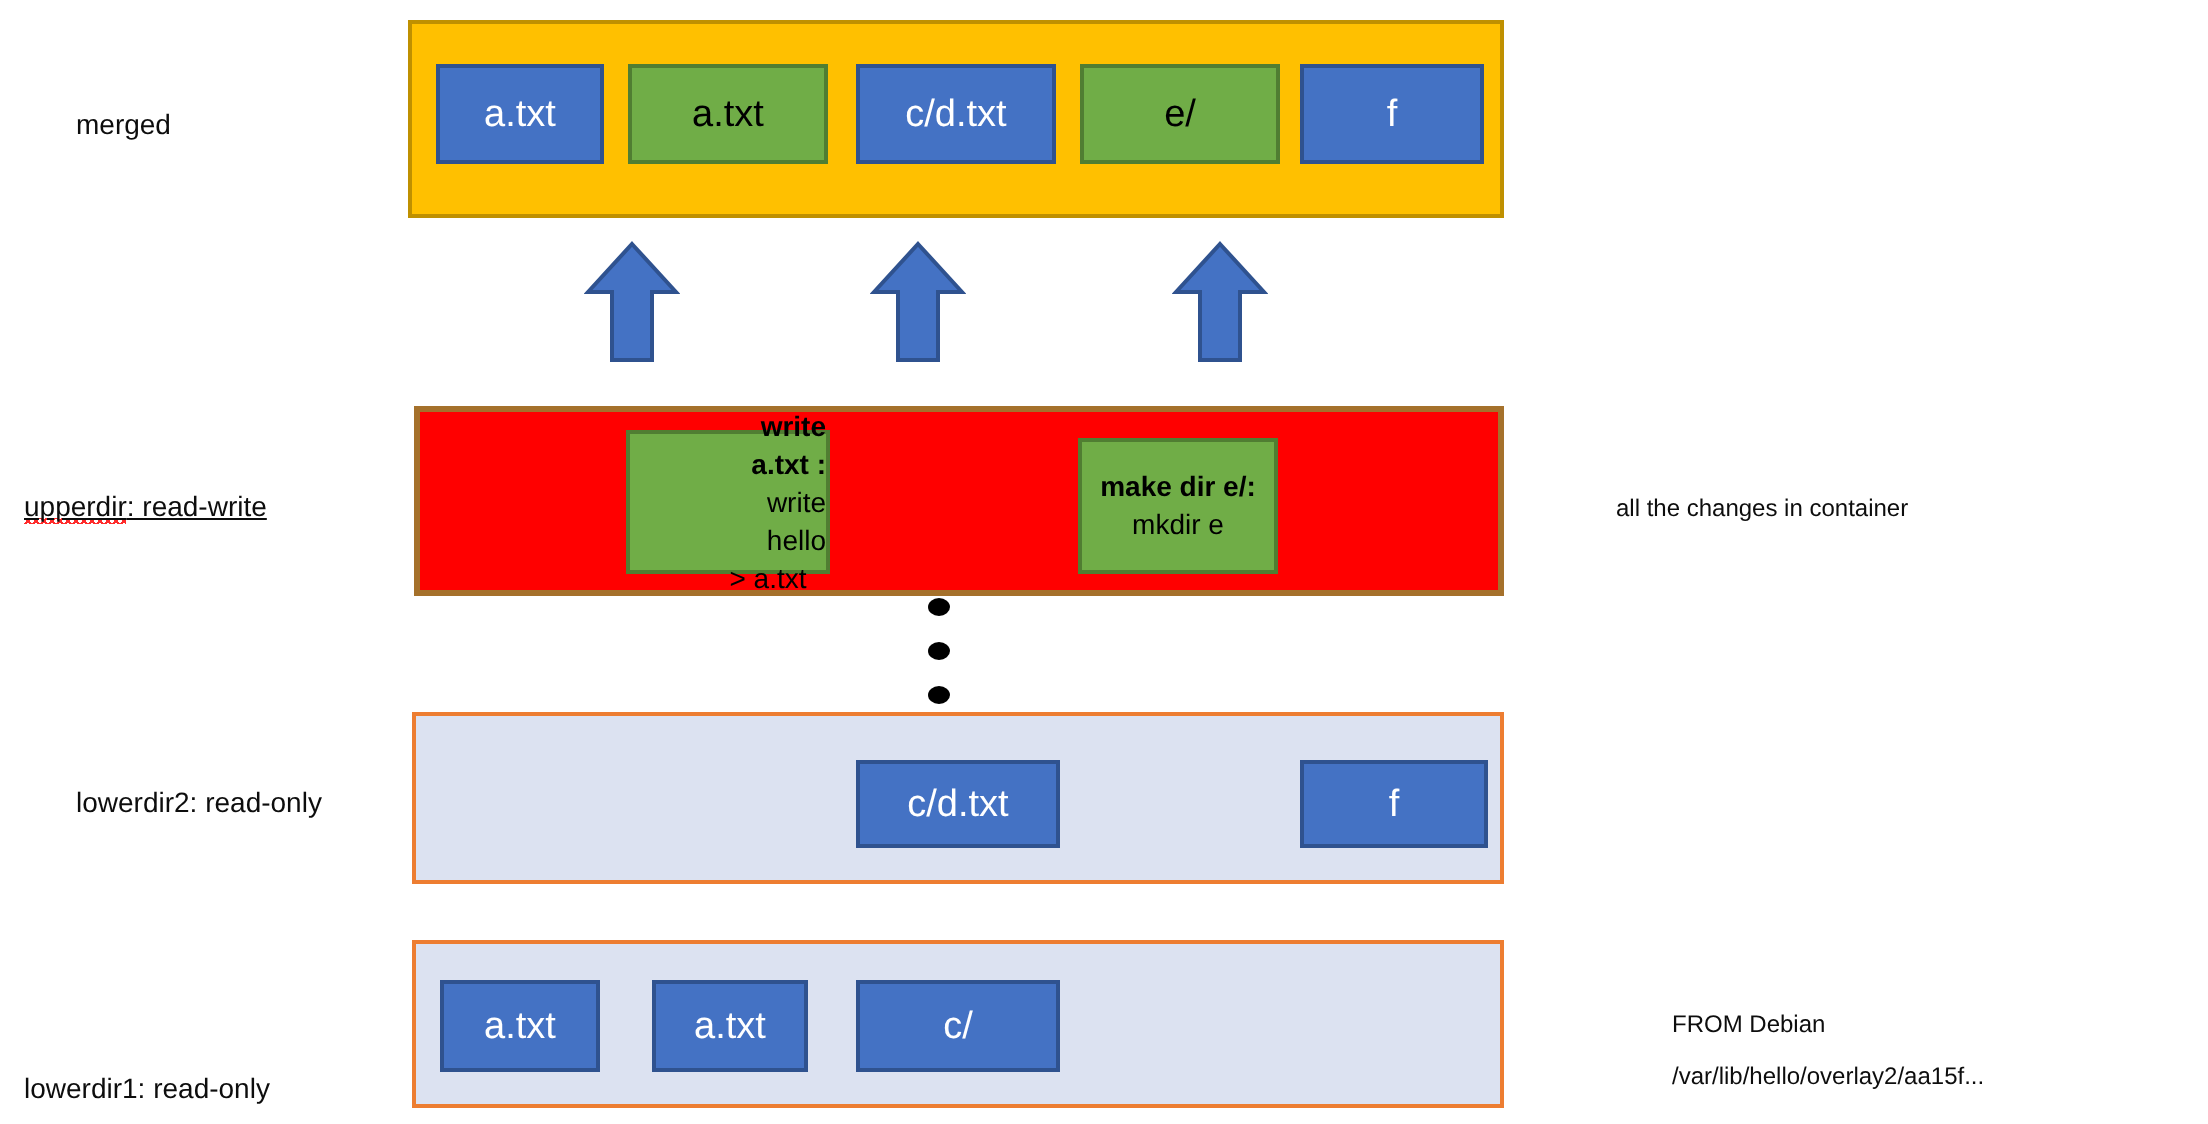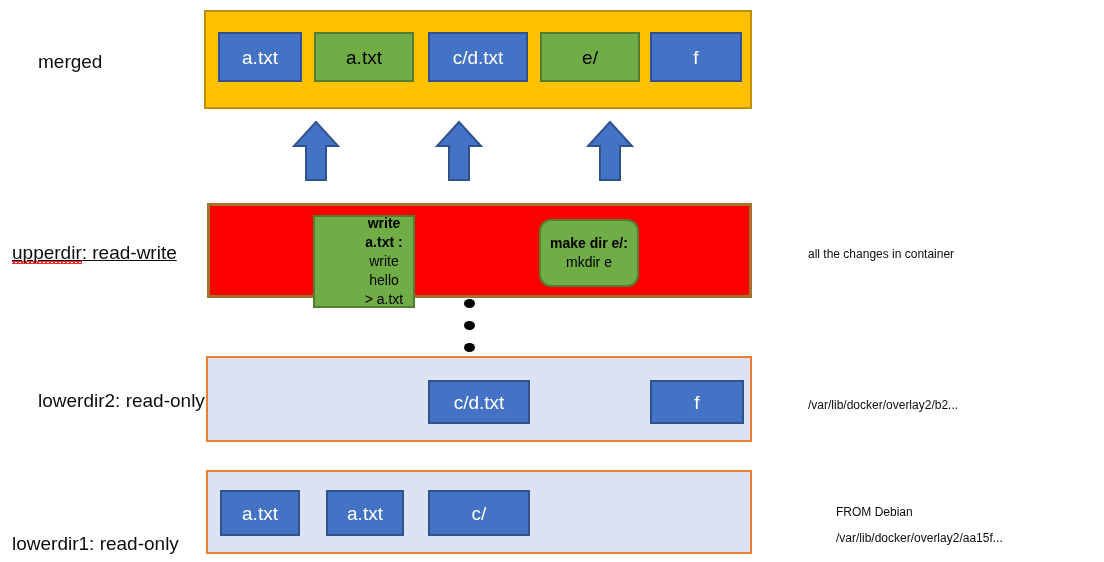--- a/index.html
+++ b/index.html
@@ -19,21 +19,21 @@
   .canvas {
     position: absolute;
     left: 0; top: 0;
     width: 1104px;
     height: 562px;
   }
 
   
   .row-label {
     position: absolute;
-    font-size: 19px;
+    font-size: 14px;
     line-height: 24px;
     color: #0d0d0d;
     white-space: nowrap;
   }
   .row-label.misspelled > .sp {
     background-repeat: repeat-x;
     background-position: 0 1.02em;
     background-size: 4px 3px;
     background-image:
       linear-gradient(45deg, transparent 40%, #ff2b2b 40%, #ff2b2b 60%, transparent 60%),
@@ -79,21 +79,21 @@
 
   
   .chip {
     position: absolute;
     box-sizing: border-box;
     display: flex;
     align-items: center;
     justify-content: center;
     font-size: 19px;
     line-height: 1;
-    text-align: center;
+    text-align: right;
   }
   .chip-blue {
     background: #4472c4;
     border: 2px solid #2f528f;
     color: #ffffff;
   }
   .chip-green {
     background: #70ad47;
     border: 2px solid #507e32;
     color: #000000;
@@ -160,27 +160,27 @@
       <polygon points="24,2 46,26 34,26 34,60 14,60 14,26 2,26" fill="#4472c4" stroke="#2f528f" stroke-width="2"></polygon>
     </svg>
   </div>
 
   <div class="row-label misspelled" style="left:12px; top:241px;text-decoration:underline;">
     <span class="sp">upperdir</span><span>: read-write</span>
   </div>
 
   <div class="bar bar-upper" style="left:207px; top:203px; width:545px; height:95px;"></div>
 
-  <div class="chip chip-cmd" style="left:313px; top:215px; width:102px; height:93px;padding-left:40px;">
+  <div class="chip chip-cmd" style="left:313px; top:215px; width:102px; height:72px;padding-left:40px;">
     <div class="l1">write a.txt :</div>
     <div class="l2">write hello</div>
     <div class="l3">&gt; a.txt</div>
   </div>
 
-  <div class="chip chip-cmd" style="left:539px; top:219px; width:100px; height:68px;border-radius:12px;">
+  <div class="chip chip-cmd" style="left:539px; top:219px; width:100px; height:68px;">
     <div class="l1">make dir e/:</div>
     <div class="l2">mkdir e</div>
   </div>
 
   <div class="note" style="left:808px; top:241px;">
     <div>all the changes in container</div>
   </div>
 
   <div class="ellipsis" style="left:462px; top:299px; width:14px; height:53px;">
     <span></span>
@@ -189,29 +189,28 @@
   </div>
 
   <div class="row-label" style="left:2px; top:389px;margin-left:36px;">lowerdir2: read-only</div>
 
   <div class="bar bar-lower" style="left:206px; top:356px; width:546px; height:86px;"></div>
 
   <div class="chip chip-blue" style="left:428px; top:380px; width:102px; height:44px;">c/d.txt</div>
   <div class="chip chip-blue" style="left:650px; top:380px; width:94px; height:44px;">f</div>
 
   <div class="note" style="left:808px; top:392px;">
-    <div>/var/lib/docker/overlay2/b2...</div>
   </div>
 
   <div class="row-label" style="left:12px; top:496px;margin-top:36px;">lowerdir1: read-only</div>
 
   <div class="bar bar-lower" style="left:206px; top:470px; width:546px; height:84px;"></div>
 
   <div class="chip chip-blue" style="left:220px; top:490px; width:80px; height:46px;">a.txt</div>
   <div class="chip chip-blue" style="left:326px; top:490px; width:78px; height:46px;">a.txt</div>
   <div class="chip chip-blue" style="left:428px; top:490px; width:102px; height:46px;">c/</div>
 
   <div class="note" style="left:808px; top:499px;margin-left:28px;">
     <div>FROM Debian</div>
-    <div>/var/lib/docker/overlay2/aa15f...</div>
+    <div>/var/lib/hello/overlay2/aa15f...</div>
   </div>
 
 </div>
 
 </body></html>

